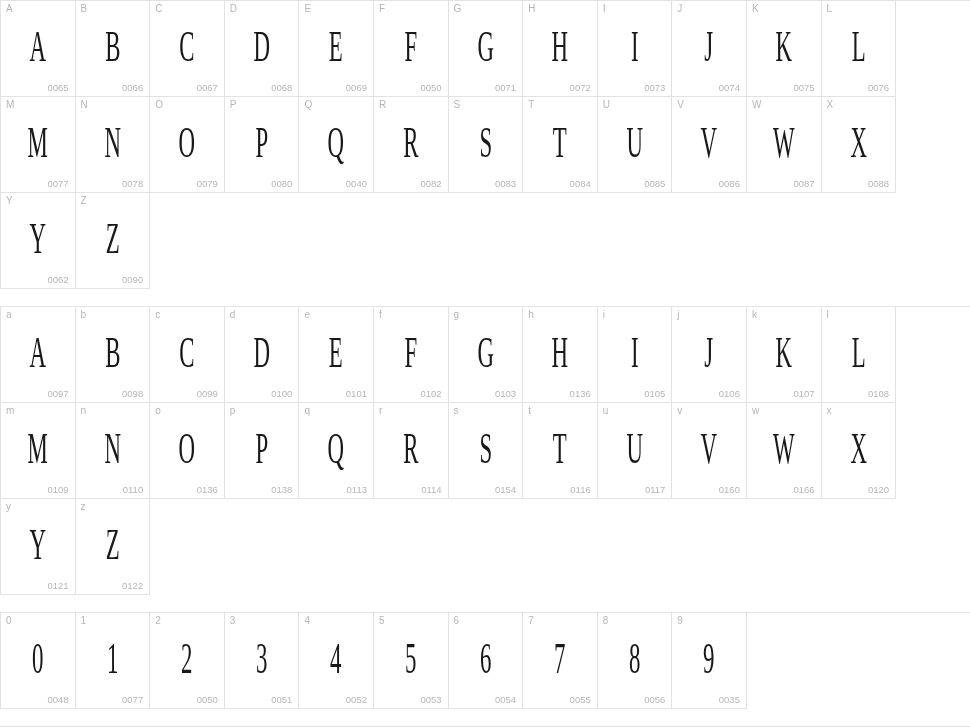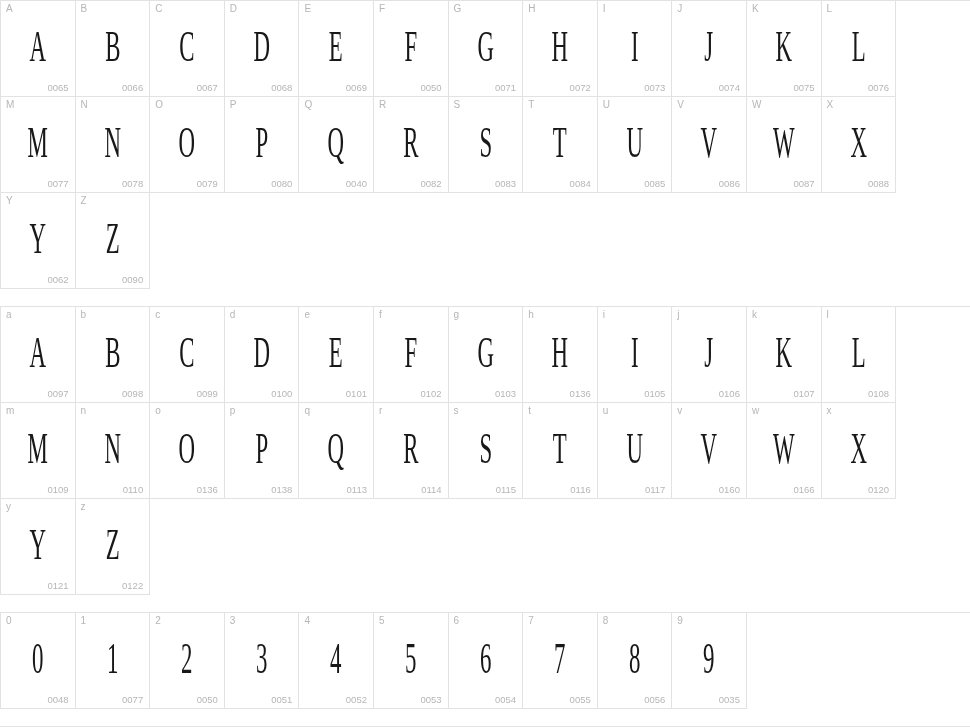--- a/index.html
+++ b/index.html
@@ -295,21 +295,21 @@
           <div class="code">0113</div>
         </div>
         <div class="cell">
           <div class="corner">r</div>
           <div class="glyph">R</div>
           <div class="code">0114</div>
         </div>
         <div class="cell">
           <div class="corner">s</div>
           <div class="glyph">S</div>
-          <div class="code">0115</div>
+          <div class="code">0154</div>
         </div>
         <div class="cell">
           <div class="corner">t</div>
           <div class="glyph">T</div>
           <div class="code">0116</div>
         </div>
         <div class="cell">
           <div class="corner">u</div>
           <div class="glyph">U</div>
           <div class="code">0117</div>

